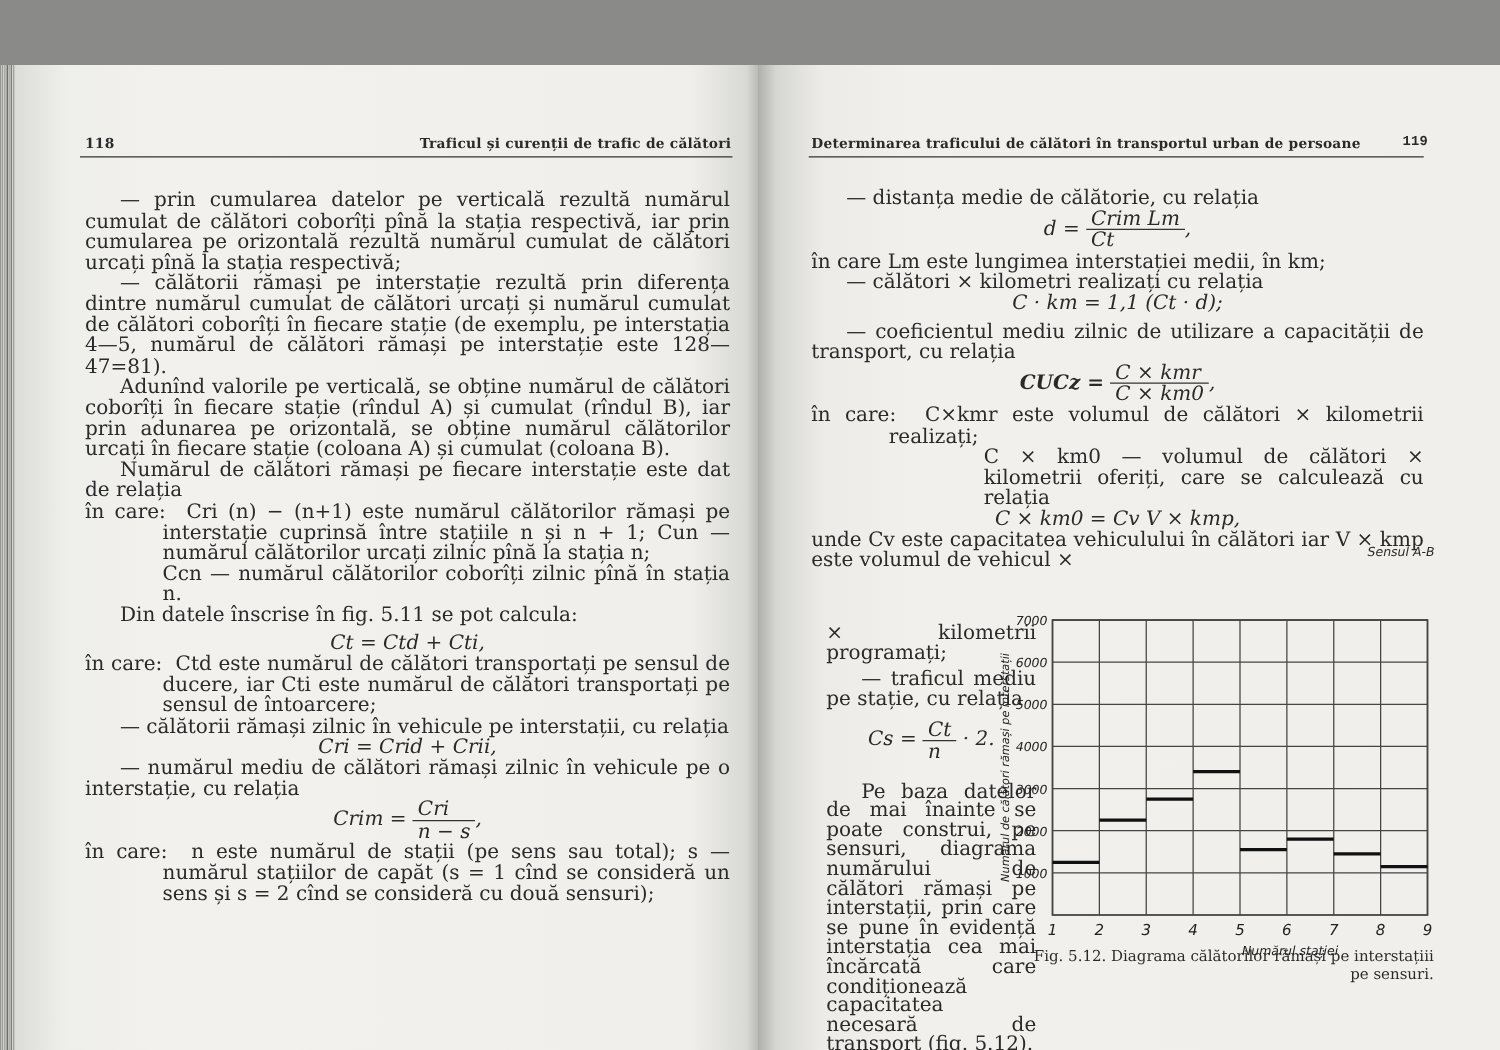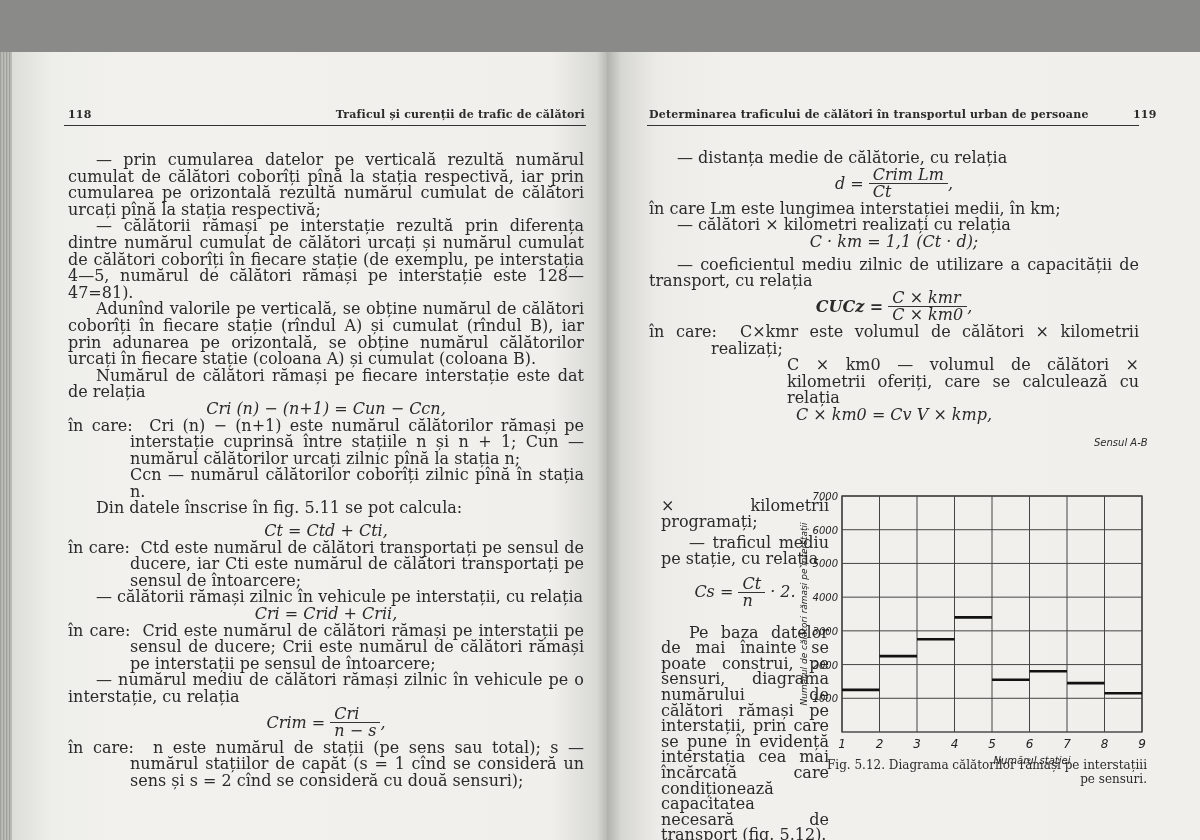--- a/index.html
+++ b/index.html
@@ -37,45 +37,43 @@
   <div class="page left">
     <span class="runhead pnum" style="left:56px;">118</span>
     <span class="runhead" style="right:22px;">Traficul și curenții de trafic de călători</span>
     <div class="rule" style="left:52px; width:522px;"></div>
 
     <div class="body" style="left:56px; top:100px; width:516px;">
       <p class="ind">— prin cumularea datelor pe verticală rezultă numărul cumulat de călători coborîți pînă la stația respectivă, iar prin cumularea pe orizontală rezultă numărul cumulat de călători urcați pînă la stația respectivă;</p>
       <p class="ind">— călătorii rămași pe interstație rezultă prin diferența dintre numărul cumulat de călători urcați și numărul cumulat de călători coborîți în fiecare stație (de exemplu, pe interstația 4—5, numărul de călători rămași pe interstație este 128—47=81).</p>
       <p class="ind">Adunînd valorile pe verticală, se obține numărul de călători coborîți în fiecare stație (rîndul A) și cumulat (rîndul B), iar prin adunarea pe orizontală, se obține numărul călătorilor urcați în fiecare stație (coloana A) și cumulat (coloana B).</p>
       <p class="ind">Numărul de călători rămași pe fiecare interstație este dat de relația</p>
-      <p class="eq">Cri (n) − (n+1) = Cun − Ccn,</p>
       <p class="hang"><span>în care:</span>&nbsp;&nbsp;<span>Cri (n) − (n+1) este numărul călătorilor rămași pe interstație cuprinsă între stațiile n și n + 1; Cun — numărul călătorilor urcați zilnic pînă la stația n;</span></p>
       <p style="padding-left:62px;">Ccn — numărul călătorilor coborîți zilnic pînă în stația n.</p>
       <p class="ind">Din datele înscrise în fig. 5.11 se pot calcula:</p>
       <div class="gap"></div>
       <p class="eq">Ct = Ctd + Cti,</p>
       <p class="hang"><span>în care:</span>&nbsp;&nbsp;<span>Ctd este numărul de călători transportați pe sensul de ducere, iar Cti este numărul de călători transportați pe sensul de întoarcere;</span></p>
       <p class="ind">— călătorii rămași zilnic în vehicule pe interstații, cu relația</p>
       <p class="eq">Cri = Crid + Crii,</p>
-      <p class="hang"><span>în care:</span>&nbsp;&nbsp;<span>Crid este numărul de călători rămași pe interstații pe sensul de ducere; Crii este numărul de călători rămași pe interstații pe sensul de întoarcere;</span></p>
       <p class="ind">— numărul mediu de călători rămași zilnic în vehicule pe o interstație, cu relația</p>
       <p class="eq">
         <span>Crim =</span>
         <span class="frac">
           <span class="num">Cri</span>
           <span class="den">n − s</span>
         </span>,
       </p>
       <p class="hang"><span>în care:</span>&nbsp;&nbsp;<span>n este numărul de stații (pe sens sau total); s — numărul stațiilor de capăt (s = 1 cînd se consideră un sens și s = 2 cînd se consideră cu două sensuri);</span></p>
     </div>
   </div>
 
   <div class="page right">
     <span class="runhead" style="left:42px;">Determinarea traficului de călători în transportul urban de persoane</span>
-    <span class="runhead pnum" style="left:526px;">119</span>
+    <span class="runhead pnum" style="left:515px;font-family:Liberation Mono, monospace;">119</span>
     <div class="rule" style="left:40px; width:492px;"></div>
 
     <div class="body" style="left:42px; top:98px; width:490px;">
       <p class="ind">— distanța medie de călătorie, cu relația</p>
       <p class="eq">
         <span>d =</span>
         <span class="frac">
           <span class="num">Crim Lm</span>
           <span class="den">Ct</span>
         </span>,
@@ -88,20 +86,21 @@
       <p class="eq">
         <b>CUCz =</b>
         <span class="frac">
           <span class="num">C × kmr</span>
           <span class="den">C × km0</span>
         </span>,
       </p>
       <p class="hang"><span>în care:</span>&nbsp;&nbsp;<span>C×kmr este volumul de călători × kilometrii realizați;</span></p>
       <p style="padding-left:138px;">C × km0 — volumul de călători × kilometrii oferiți, care se calculează cu relația</p>
       <p class="eq">C × km0 = Cv V × kmp,</p>
+      <p>unde Cv este capacitatea vehiculului în călători iar V × kmp este volumul de vehicul ×</p>
     </div>
 
     <div class="body" style="left:54px; top:446px; width:168px; line-height:15.6px;">
       <p>× kilometrii programați;</p>
       <div class="gap"></div>
       <p class="ind">— traficul mediu pe stație, cu relația</p>
       <p class="eq" style="margin:10px 0;">
         <span>Cs =</span>
         <span class="frac">
           <span class="num">Ct</span>

